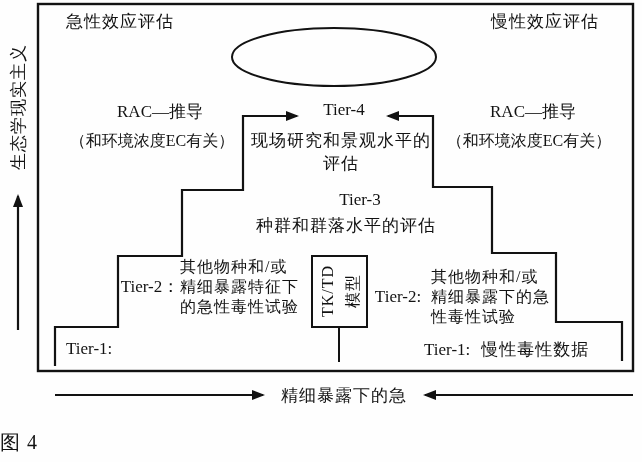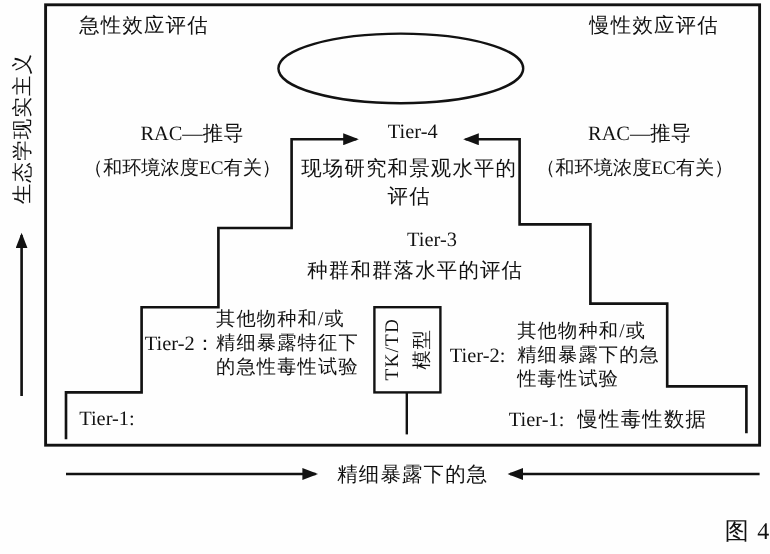--- a/index.html
+++ b/index.html
@@ -12,22 +12,22 @@
   .t { position:absolute; white-space:pre-line; font-size:16px; line-height:20px; }
   .c { transform:translate(-50%,-50%); text-align:center; }
   .nw { white-space:nowrap; }
   .fs17 { font-size:17px; }
   .ls1 { letter-spacing:1px; }
   .rot { transform:translate(-50%,-50%) rotate(-90deg); }
   .tierrow { position:absolute; display:flex; align-items:baseline; white-space:nowrap; font-size:17px; }
   .tier4desc { line-height:23px; }
   .tkbox-text { line-height:25px; font-size:16px; letter-spacing:1px; text-align:center; }
   .caption { position:absolute; left:0; right:0; top:429px; display:flex;
-             justify-content:flex-end; align-items:baseline; gap:20px;
-             font-size:20px; letter-spacing:1px; }
+             justify-content:center; align-items:baseline; gap:20px;
+             font-size:20px; letter-spacing:1px;flex-direction:column; }
   .caption sup { font-size:13px; letter-spacing:0; }
 </style>
 </head>
 <body>
 
 <div class="stage">
 
   <svg class="lines" width="642" height="462" viewBox="0 0 642 462">
     <defs>
       <marker id="ah" markerUnits="userSpaceOnUse" markerWidth="14" markerHeight="10" refX="11" refY="5" orient="auto">

